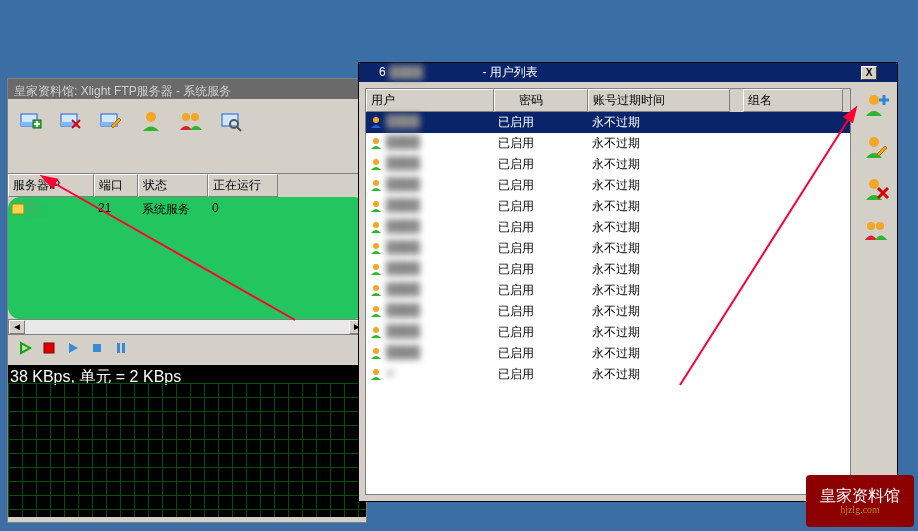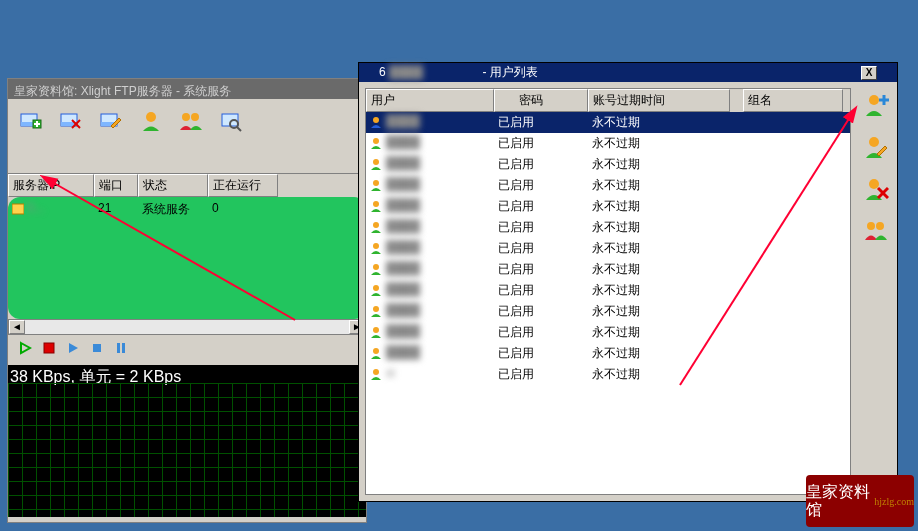--- a/index.html
+++ b/index.html
@@ -201,20 +201,21 @@
   right: 4px;
   bottom: 4px;
   width: 108px;
   height: 52px;
   background: #8c0000;
   border-radius: 4px;
   color: #fff;
   font-size: 16px;
   font-family: "KaiTi","SimSun";
   display:flex;
+  flex-direction:column;
   align-items:center;
   justify-content:center;
   line-height:1.1;
 }
 .watermark .small { font-size:10px; color:#c08000; }
 
 
 .arrow {
   position:absolute;
   pointer-events:none;

